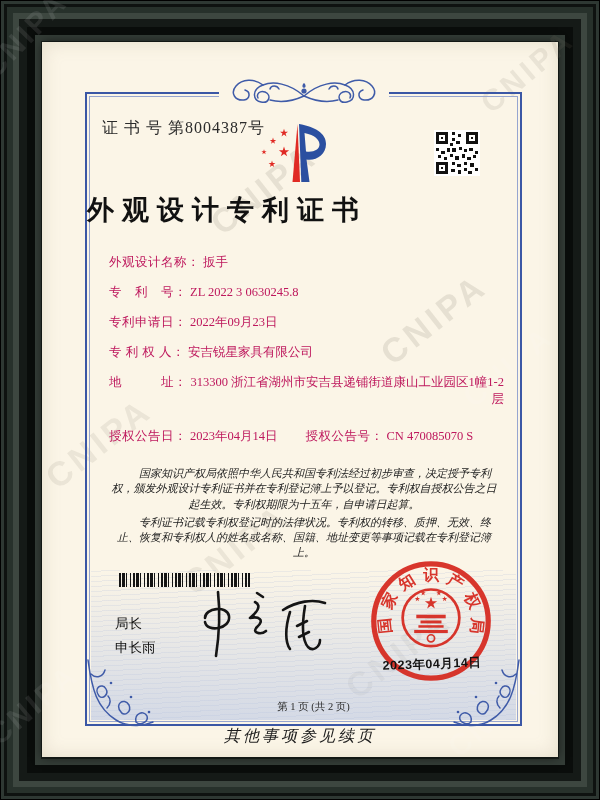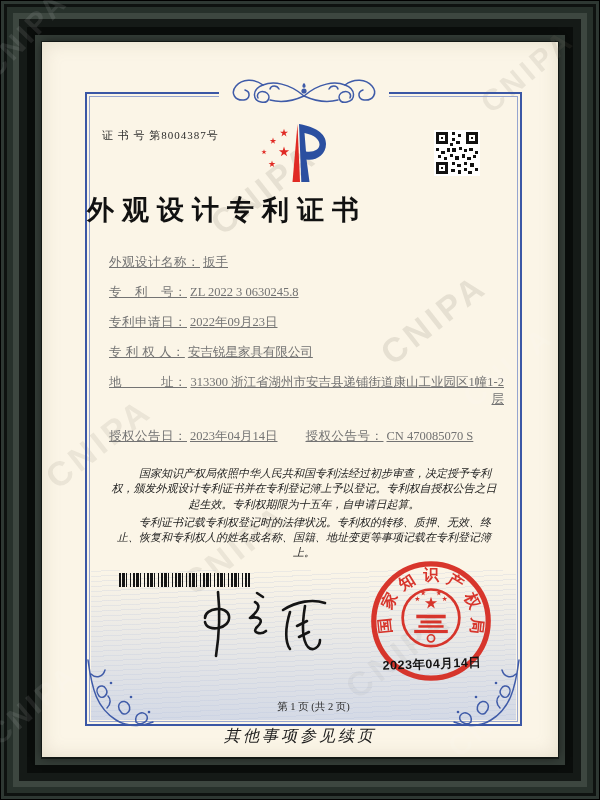--- a/index.html
+++ b/index.html
@@ -42,27 +42,27 @@
     background:
       linear-gradient(to bottom, rgba(173,190,228,0) 0%, rgba(173,190,228,.50) 100%),
       repeating-linear-gradient(-3deg, rgba(95,125,200,.10) 0 1px, rgba(255,255,255,0) 1px 5px);
     pointer-events:none;}
   .ornament-top{position:absolute;left:50%;top:-17px;transform:translateX(-50%);
     width:170px;height:34px;background:#fbf5e7;}
   .corner-fl{position:absolute;width:78px;height:78px;}
   .fl-bl{left:-4px;bottom:-6px;}
   .fl-br{right:-4px;bottom:-6px;transform:scaleX(-1);}
   
-  .cert-no{position:absolute;left:15px;top:34px;font-size:11px;letter-spacing:1px;color:#2b2b2b;}
+  .cert-no{position:absolute;left:15px;top:24px;font-size:16px;letter-spacing:1px;color:#2b2b2b;}
   .logo{position:absolute;left:166px;top:28px;width:90px;height:64px;}
   .qr{position:absolute;right:40px;top:36px;width:46px;height:46px;}
   .title{position:absolute;left:0;right:0;top:98px;text-align:left;
     font-size:27px;font-weight:bold;letter-spacing:8px;color:#111;}
   
-  .fields{position:absolute;left:22px;top:160px;right:16px;font-size:12.5px;color:#737373;text-decoration:underline;}
+  .fields{position:absolute;left:22px;top:160px;right:16px;font-size:12.5px;color:#be185d;}
   .frow{display:flex;align-items:flex-start;margin-bottom:13px;line-height:17px;}
   .flabel{flex:none;letter-spacing:.5px;}
   .fvalue{margin-left:3px;}
   .addr-val{width:322px;text-align:right;}
   .grant-row{margin-top:20px;}
   .grant2{margin-left:28px;display:flex;}
   
   .legal{position:absolute;left:22px;top:372px;width:390px;
     font-size:11px;line-height:15.3px;font-style:italic;color:#222;text-align:center;}
   .legal p{margin:0 0 3px 0;text-indent:2em;}
@@ -250,20 +250,24 @@
       </div>
     </div>
 
     <div class="legal">
       <p>国家知识产权局依照中华人民共和国专利法经过初步审查，决定授予专利权，颁发外观设计专利证书并在专利登记簿上予以登记。专利权自授权公告之日起生效。专利权期限为十五年，自申请日起算。</p>
       <p>专利证书记载专利权登记时的法律状况。专利权的转移、质押、无效、终止、恢复和专利权人的姓名或名称、国籍、地址变更等事项记载在专利登记簿上。</p>
     </div>
 
     <div class="barcode"></div>
 
+    <div class="officer">
+      <div>局长</div>
+      <div>申长雨</div>
+    </div>
 
     <svg class="sig" viewBox="0 0 132 78">
       <g stroke="#151515" stroke-width="2.6" fill="none" stroke-linecap="round" stroke-linejoin="round">
         <path d="M8 34 C8 24 30 21 32 32 C34 45 10 49 8 38"></path>
         <path d="M21 8 C23 26 22 52 19 72"></path>
         <path d="M58 18 C66 22 58 30 53 34 C62 32 68 36 60 43 C54 49 64 51 69 47"></path>
         <path d="M60 9 L66 13"></path>
         <path d="M86 26 C100 17 116 15 128 19"></path>
         <path d="M93 28 C88 44 88 58 93 65"></path>
         <path d="M108 22 C105 40 105 56 111 63 C116 68 123 63 123 56"></path>

